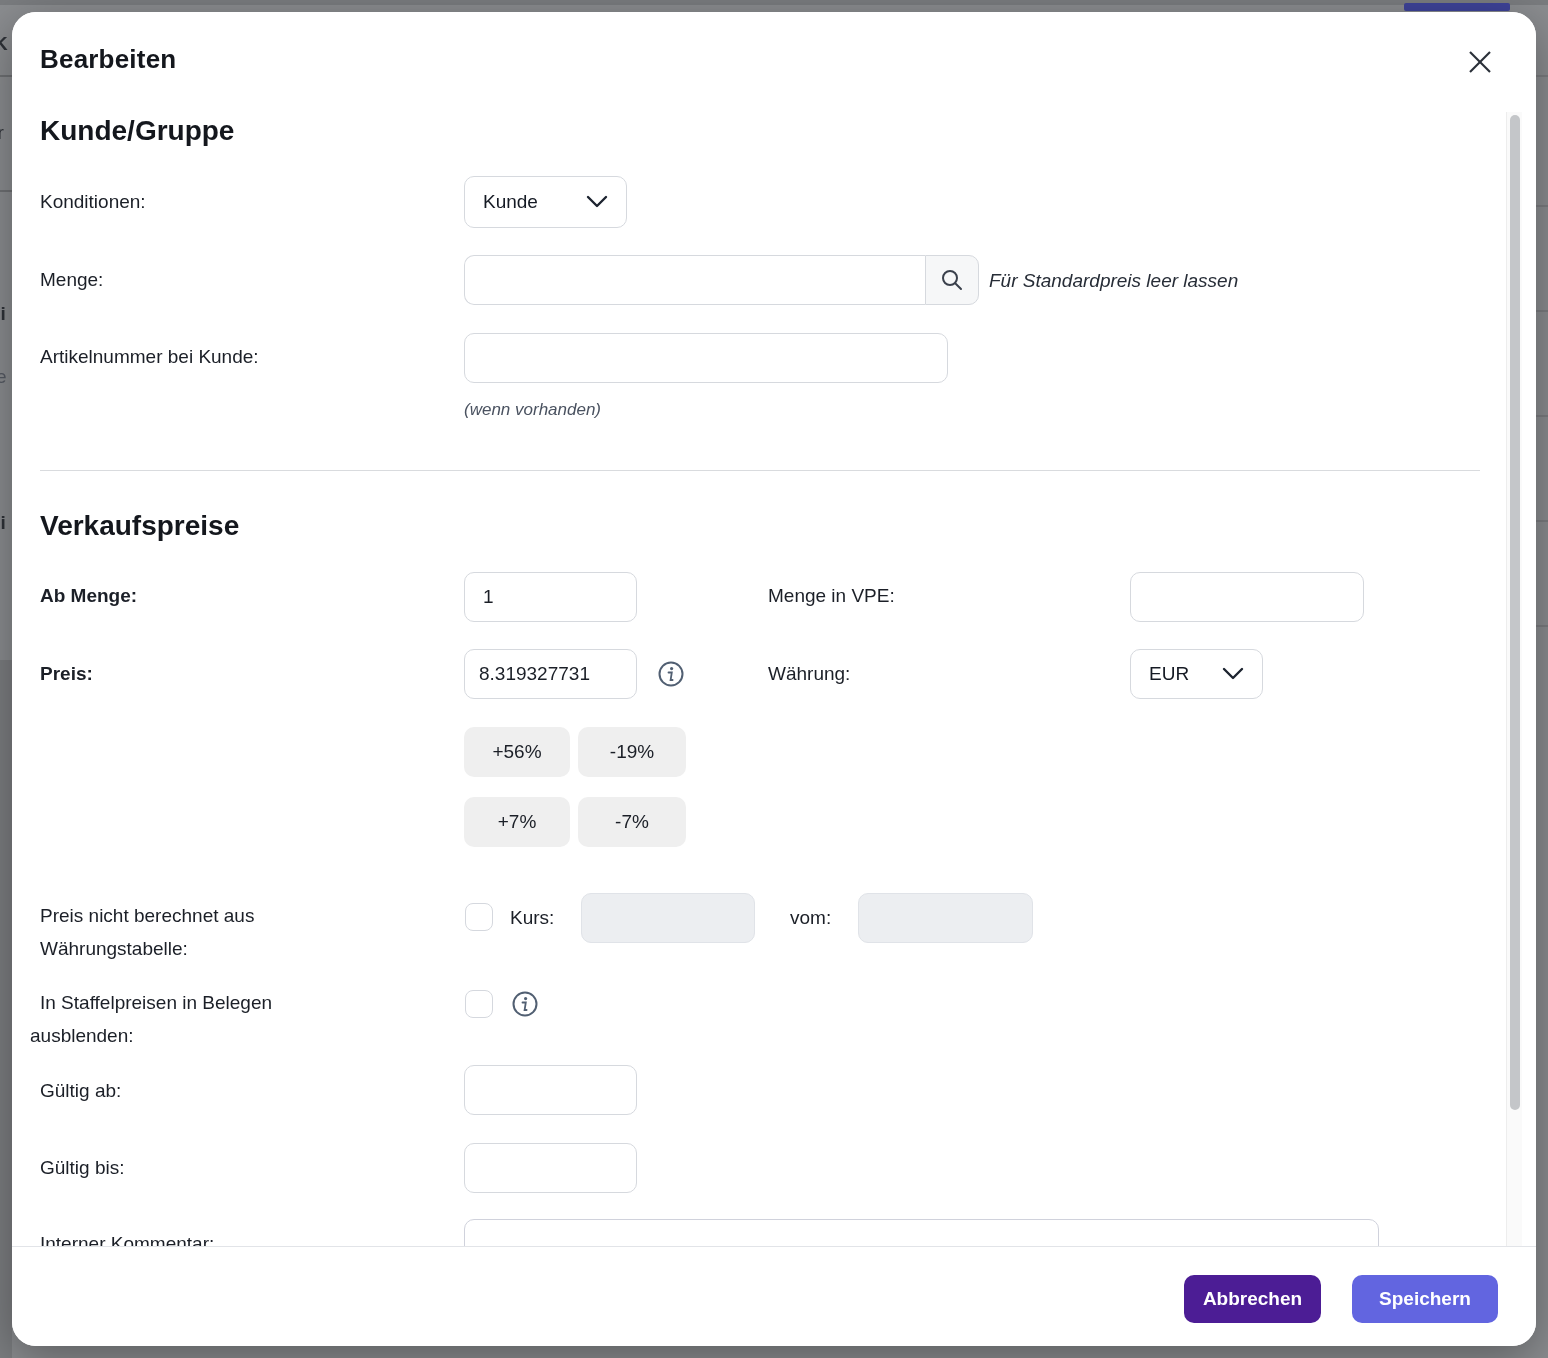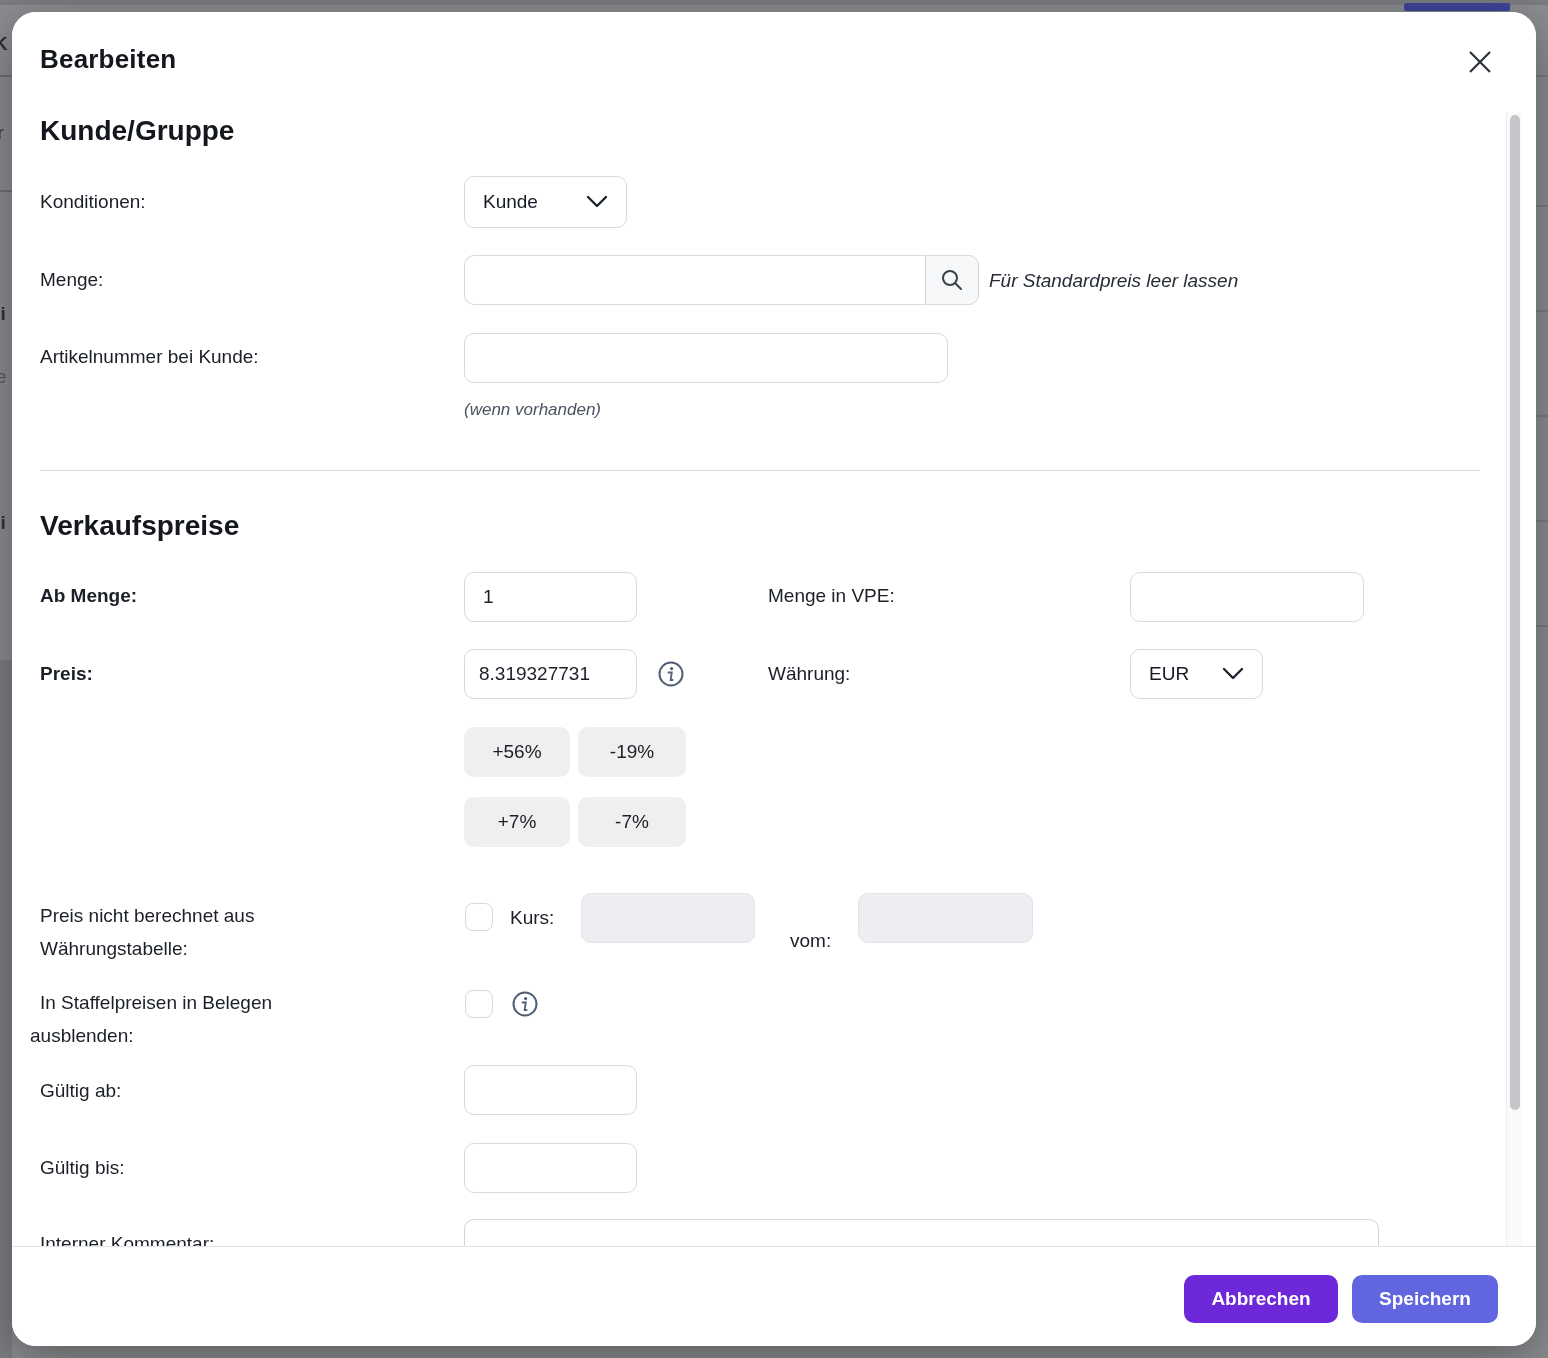--- a/index.html
+++ b/index.html
@@ -193,21 +193,21 @@
     <button class="gbtn" style="left:452px; top:615px; width:106px; height:50px;">+56%</button>
     <button class="gbtn" style="left:566px; top:615px; width:108px; height:50px;">-19%</button>
     <button class="gbtn" style="left:452px; top:685px; width:106px; height:50px;">+7%</button>
     <button class="gbtn" style="left:566px; top:685px; width:108px; height:50px;">-7%</button>
 
     <div class="lbl" style="left:28px; top:793px;">Preis nicht berechnet aus</div>
     <div class="lbl" style="left:28px; top:826px;">Währungstabelle:</div>
     <div class="chk" style="left:453px; top:791px;"></div>
     <div class="lbl" style="left:498px; top:795px;">Kurs:</div>
     <input class="inp gray" style="left: 569px; top: 781px; width: 174px; height: 50px;" type="text" disabled="" value="">
-    <div class="lbl" style="left:778px; top:818px;">vom:</div>
+    <div class="lbl" style="left:778px; top:795px;">vom:</div>
     <input class="inp gray" style="left: 846px; top: 781px; width: 175px; height: 50px;" type="text" disabled="" value="">
 
     <div class="lbl" style="left:28px; top:880px;">In Staffelpreisen in Belegen</div>
     <div class="lbl" style="left:18px; top:913px;">ausblenden:</div>
     <div class="chk" style="left:453px; top:878px;"></div>
     <div class="info-ic" style="left:500px; top:879px;">
       <svg width="26" height="26" viewBox="0 0 26 26">
         <circle cx="13" cy="13" r="11.5" fill="none" stroke="#515f72" stroke-width="2"></circle>
         <circle cx="13.6" cy="7.6" r="1.6" fill="#515f72"></circle>
         <path d="M10.5 11.5 L13.8 11.5 L12.6 19 L14.6 19" fill="none" stroke="#515f72" stroke-width="1.8" stroke-linecap="round"></path>
@@ -222,17 +222,17 @@
 
     <div class="lbl" style="left:28px; top:1121px;">Interner Kommentar:</div>
     <textarea class="txtarea" style="left: 452px; top: 1107px; width: 915px; height: 100px;"></textarea>
 
     <div class="sb-track">
       <div class="sb-thumb"></div>
     </div>
   </div>
 
   <div class="modal-footer">
-    <button class="pbtn" style="left:1172px; width:154px; background:#6d28d9;">Abbrechen</button>
+    <button class="pbtn" style="left:1172px; width:137px; background:#4c1d95;">Abbrechen</button>
     <button class="pbtn" style="left:1340px; width:146px; background:#6265e0;">Speichern</button>
   </div>
 
 </div>
 
 </body></html>

